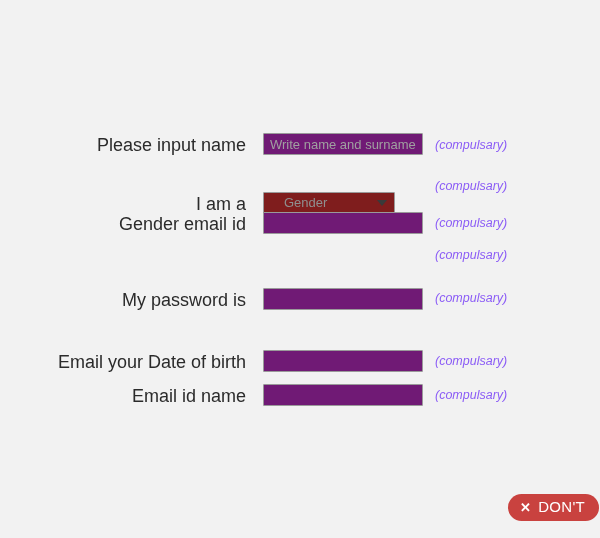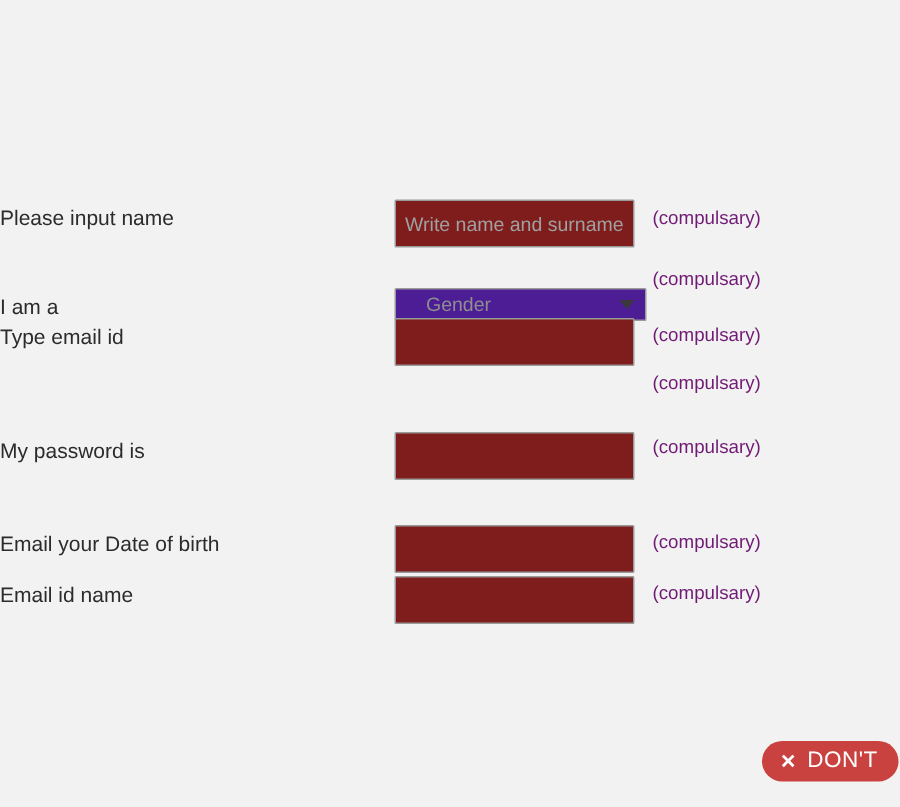--- a/index.html
+++ b/index.html
@@ -28,59 +28,60 @@
     left: 0;
     width: 600px;
     height: 24px;
   }
 
   .row-label {
     position: absolute;
     left: 0;
     top: 0;
     width: 246px;
-    font-size: 14px;
+    text-align: right;
+    font-size: 18px;
     color: #2b2b2b;
     line-height: 24px;
     white-space: nowrap;
   }
 
   .field-wrap {
     position: absolute;
     left: 263px;
     top: 0;
     width: 160px;
     height: 22px;
   }
 
   .text-field {
     box-sizing: border-box;
     width: 160px;
-    height: 32px;
-    background: #7f1d1d;
+    height: 22px;
+    background: #701a75;
     border: 1px solid #9a9a9a;
     border-radius: 1px;
     font-family: "Liberation Sans", sans-serif;
     font-size: 13px;
     color: #9b9b9b;
     padding: 0 6px;
     outline: none;
     display: block;
   }
   .text-field::placeholder {
     color: #a0a0a0;
     opacity: 1;
   }
 
   .select-field {
     box-sizing: border-box;
     position: relative;
-    width: 168px;
+    width: 132px;
     height: 22px;
-    background: #4c1d95;
+    background: #7f1d1d;
     border: 1px solid #9a9a9a;
     border-radius: 1px;
     display: flex;
     align-items: center;
   }
   .select-value {
     font-size: 13px;
     color: #8f8f8f;
     padding-left: 20px;
     line-height: 20px;
@@ -95,23 +96,24 @@
     height: 0;
     border-left: 5px solid transparent;
     border-right: 5px solid transparent;
     border-top: 6px solid #3a3a3a;
   }
 
   .hint {
     position: absolute;
     left: 435px;
     font-size: 12.5px;
-    color: #701a75;
+    color: #8b5cf6;
     line-height: 16px;
     white-space: nowrap;
+    font-style: italic;
   }
 
   #dont-button {
     position: absolute;
     left: 508px;
     top: 494px;
     height: 27px;
     padding: 0 14px 0 12px;
     background: #c9423f;
     border: none;
@@ -152,21 +154,21 @@
       <div class="row-label">I am a</div>
       <div class="field-wrap">
         <div class="select-field">
           <span class="select-value">Gender</span>
           <span class="select-arrow"></span>
         </div>
       </div>
     </div>
     <div class="hint" style="top: 178px;">(compulsary)</div>
     <div class="form-row" style="top: 212px;">
-      <div class="row-label">Type email id</div>
+      <div class="row-label">Gender email id</div>
       <div class="field-wrap">
         <input type="text" class="text-field" placeholder="" style="">
       </div>
     </div>
     <div class="hint" style="top: 215px;">(compulsary)</div>
     <div class="hint" style="top: 247px;">(compulsary)</div>
     <div class="form-row" style="top: 288px;">
       <div class="row-label">My password is</div>
       <div class="field-wrap">
         <input type="text" class="text-field" placeholder="" style="">

